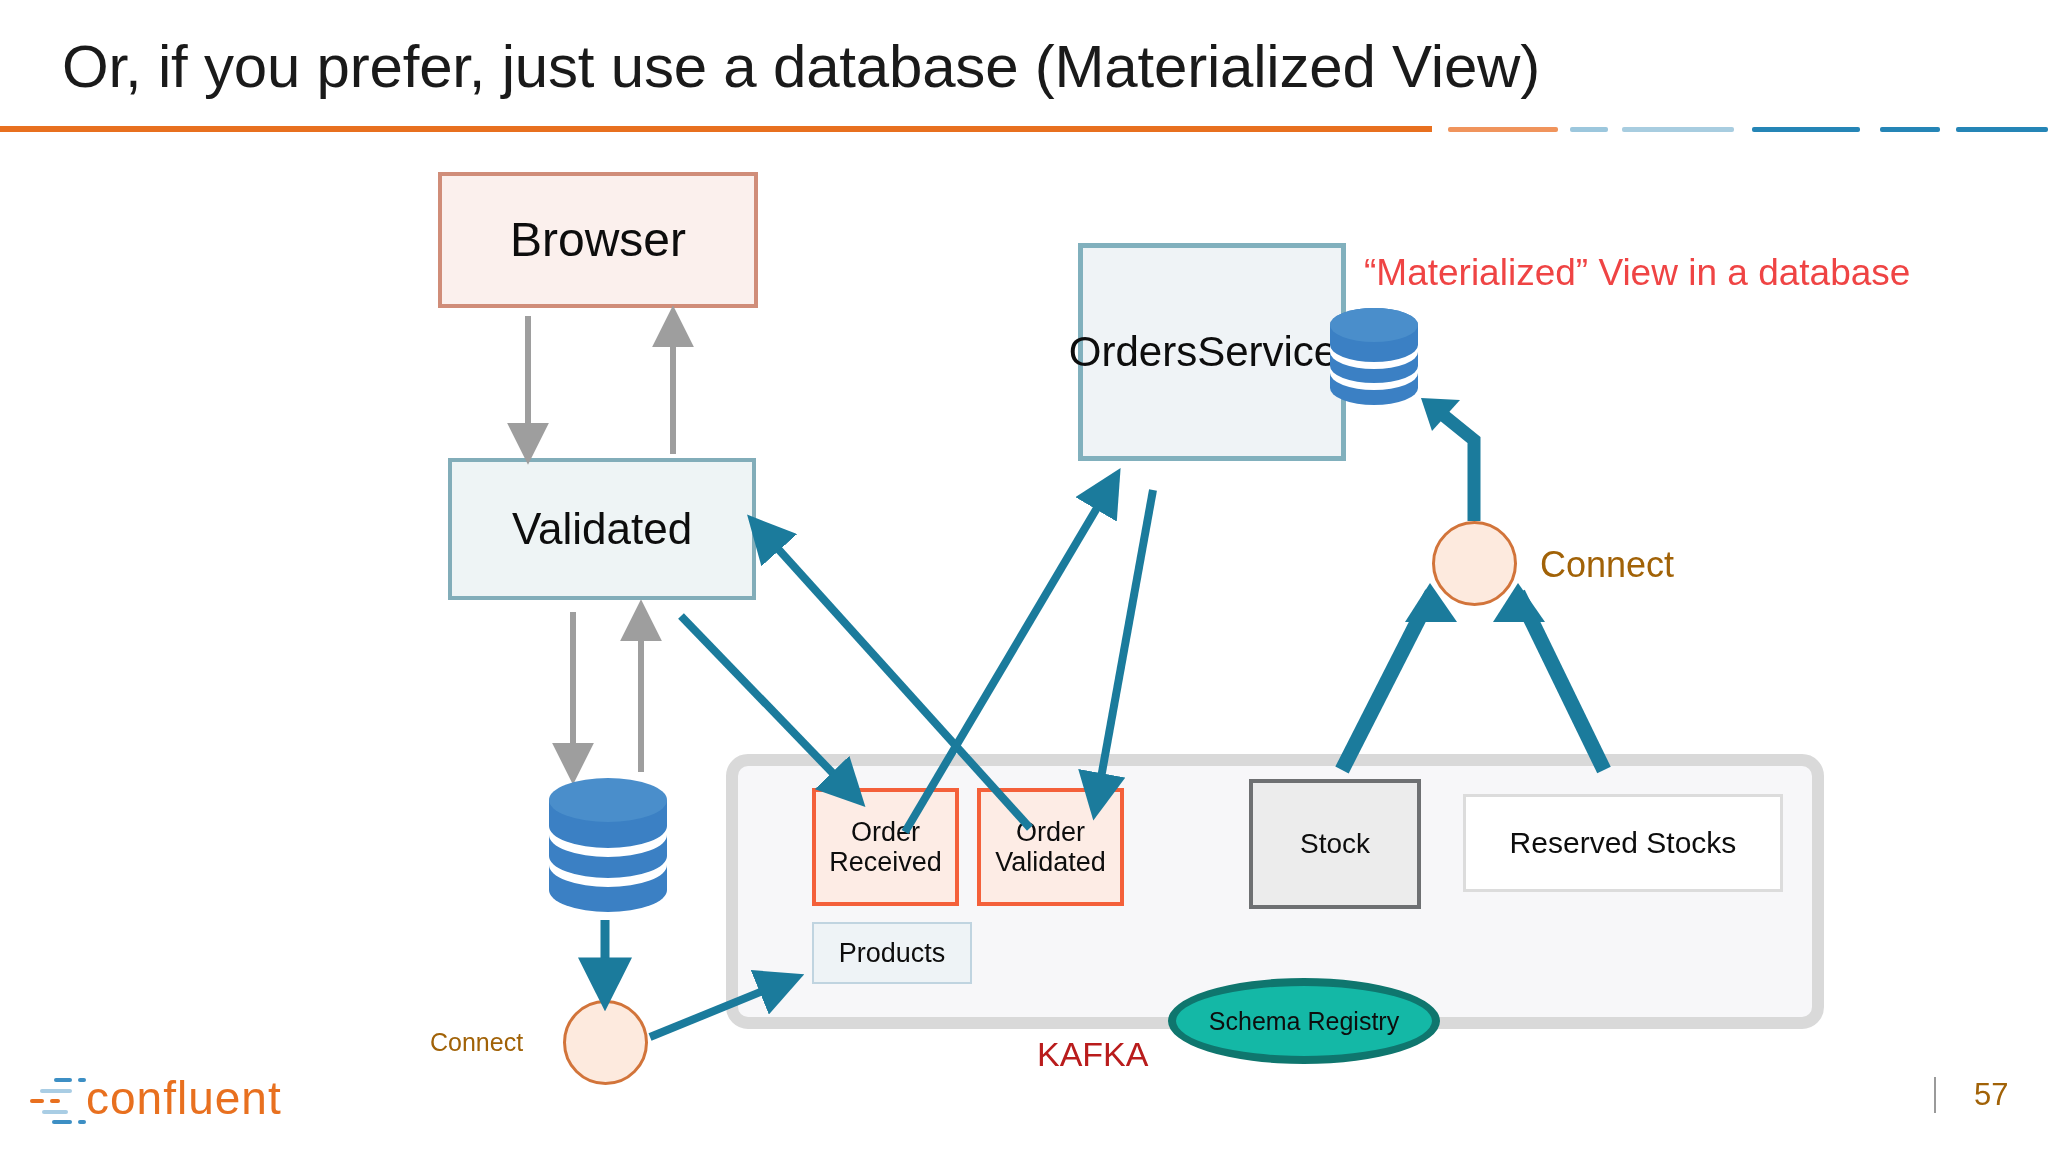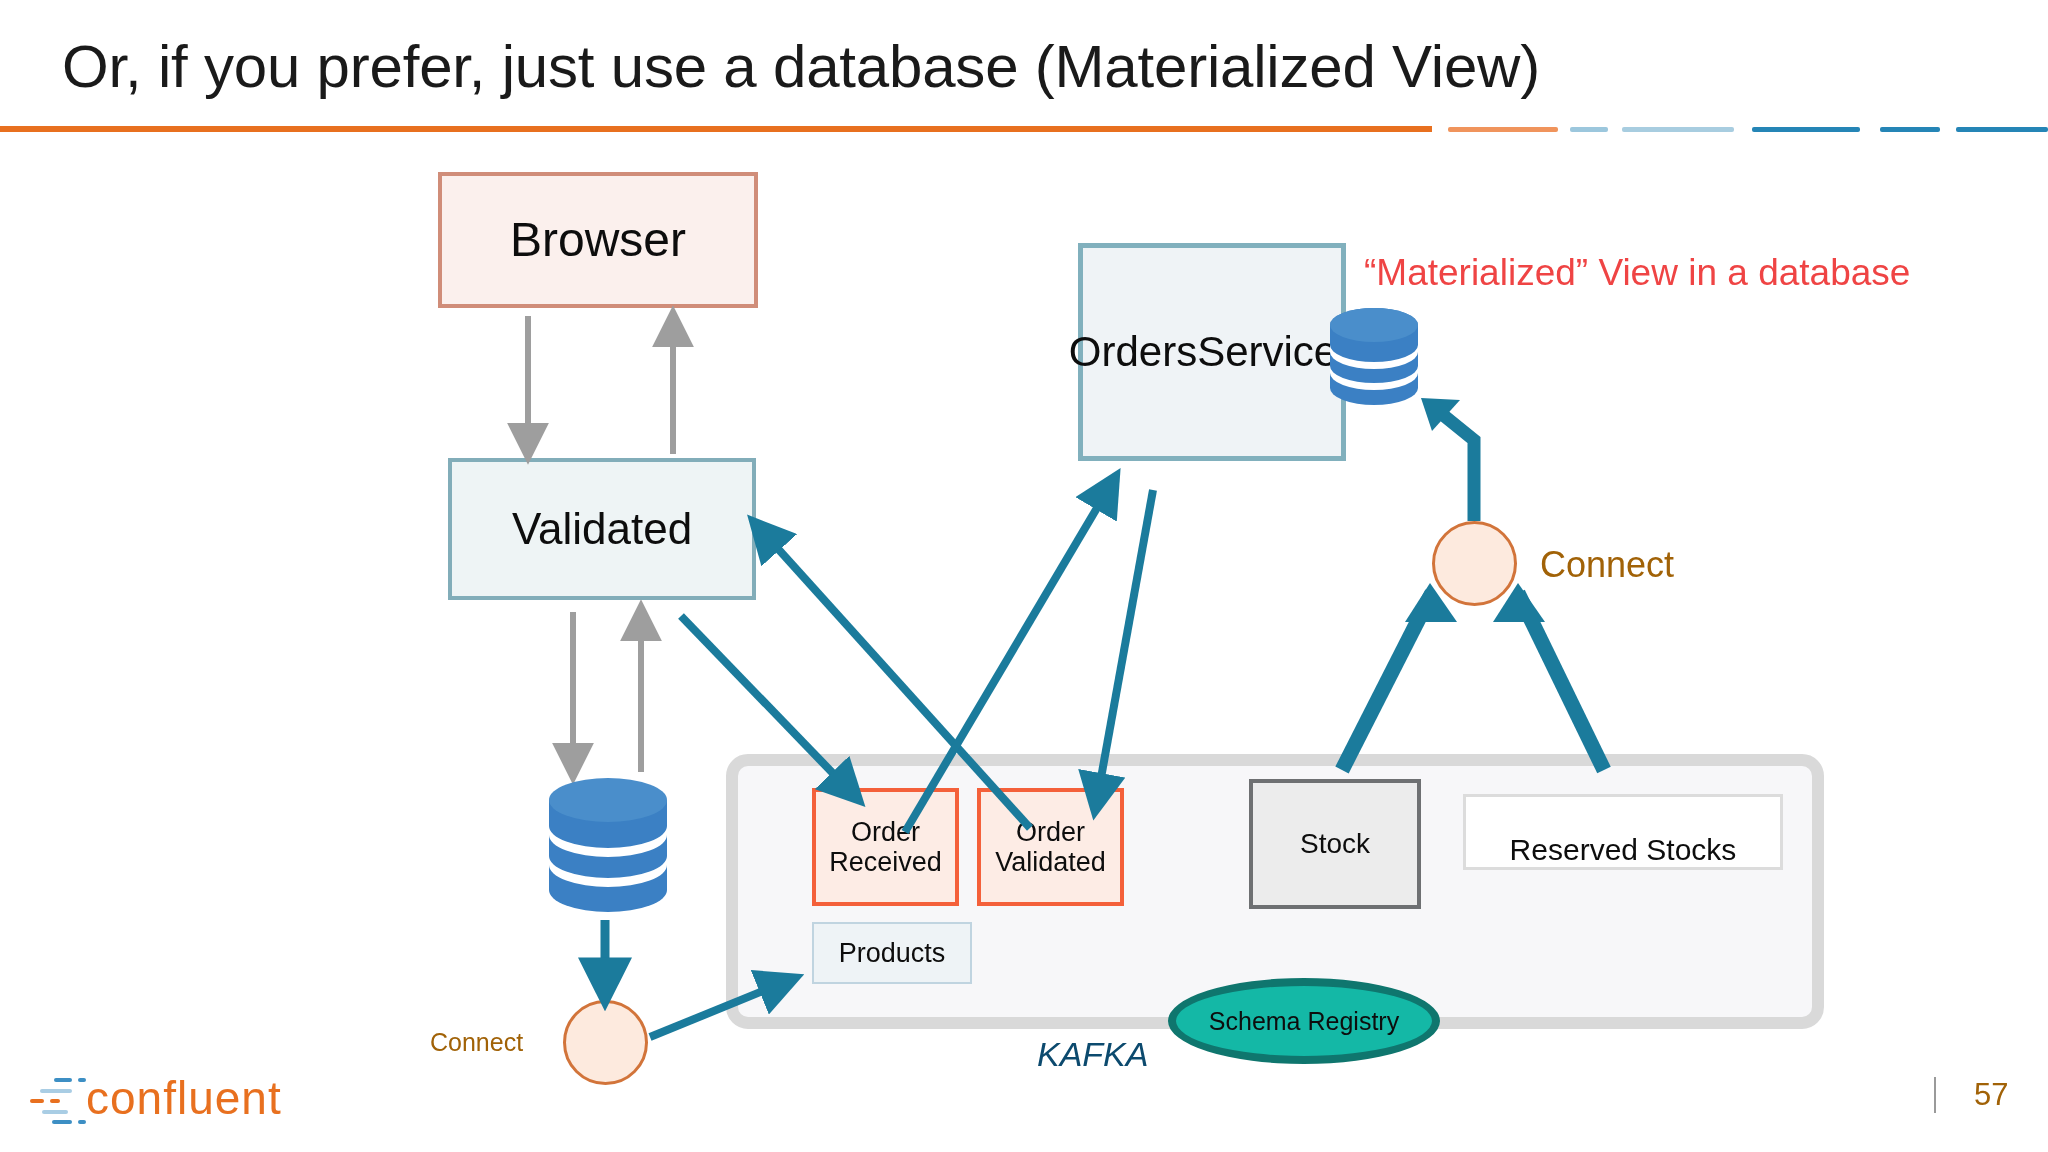--- a/index.html
+++ b/index.html
@@ -81,22 +81,21 @@
     left: 726px; top: 754px; width: 1098px; height: 275px;
     border: 12px solid #d9d9d9;
     border-radius: 22px;
     background: #f7f7f9;
     box-sizing: border-box;
   }
   #kafka-label {
     position: absolute;
     left: 1037px; top: 1035px;
     font-size: 34px;
-    color: #0c4a6e;
-    font-style: italic;
+    color: #b91c1c;
   }
 
   
   #box-order-received {
     left: 812px; top: 788px; width: 147px; height: 118px;
     border: 4px solid #f4603a;
     background: #fdece5;
     font-size: 27px;
     flex-direction: column;
   }
@@ -113,25 +112,24 @@
     background: #eef3f6;
     font-size: 27px;
   }
   #box-stock {
     left: 1249px; top: 779px; width: 172px; height: 130px;
     border: 4px solid #6e7072;
     background: #ececec;
     font-size: 28px;
   }
   #box-reserved-stocks {
-    left: 1463px; top: 794px; width: 320px; height: 76px;
+    left: 1463px; top: 794px; width: 320px; height: 98px;
     border: 3px solid #dcdcdc;
     background: #ffffff;
     font-size: 30px;
-    align-items: flex-end;
   }
 
   
   #schema-registry {
     position: absolute;
     left: 1168px; top: 978px; width: 272px; height: 86px;
     border: 8px solid #0f766e;
     border-radius: 50%;
     background: #14b8a6;
     display: flex;

